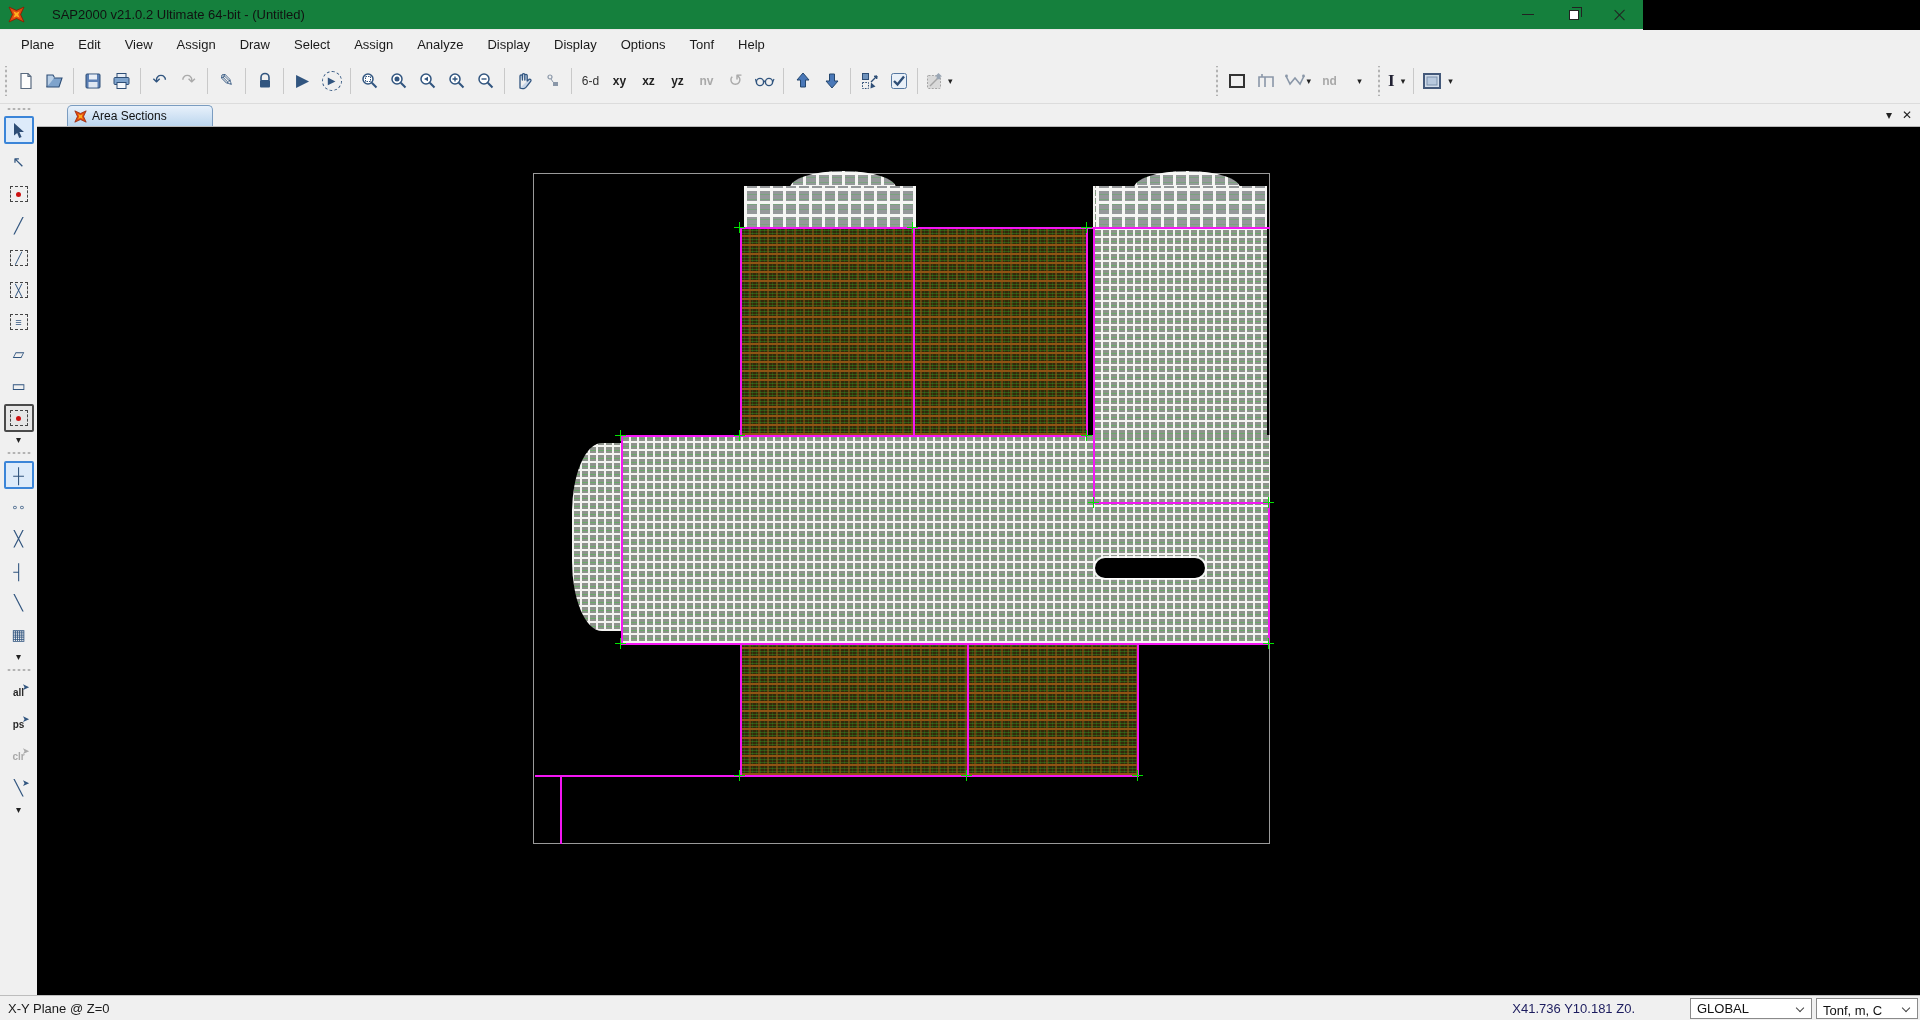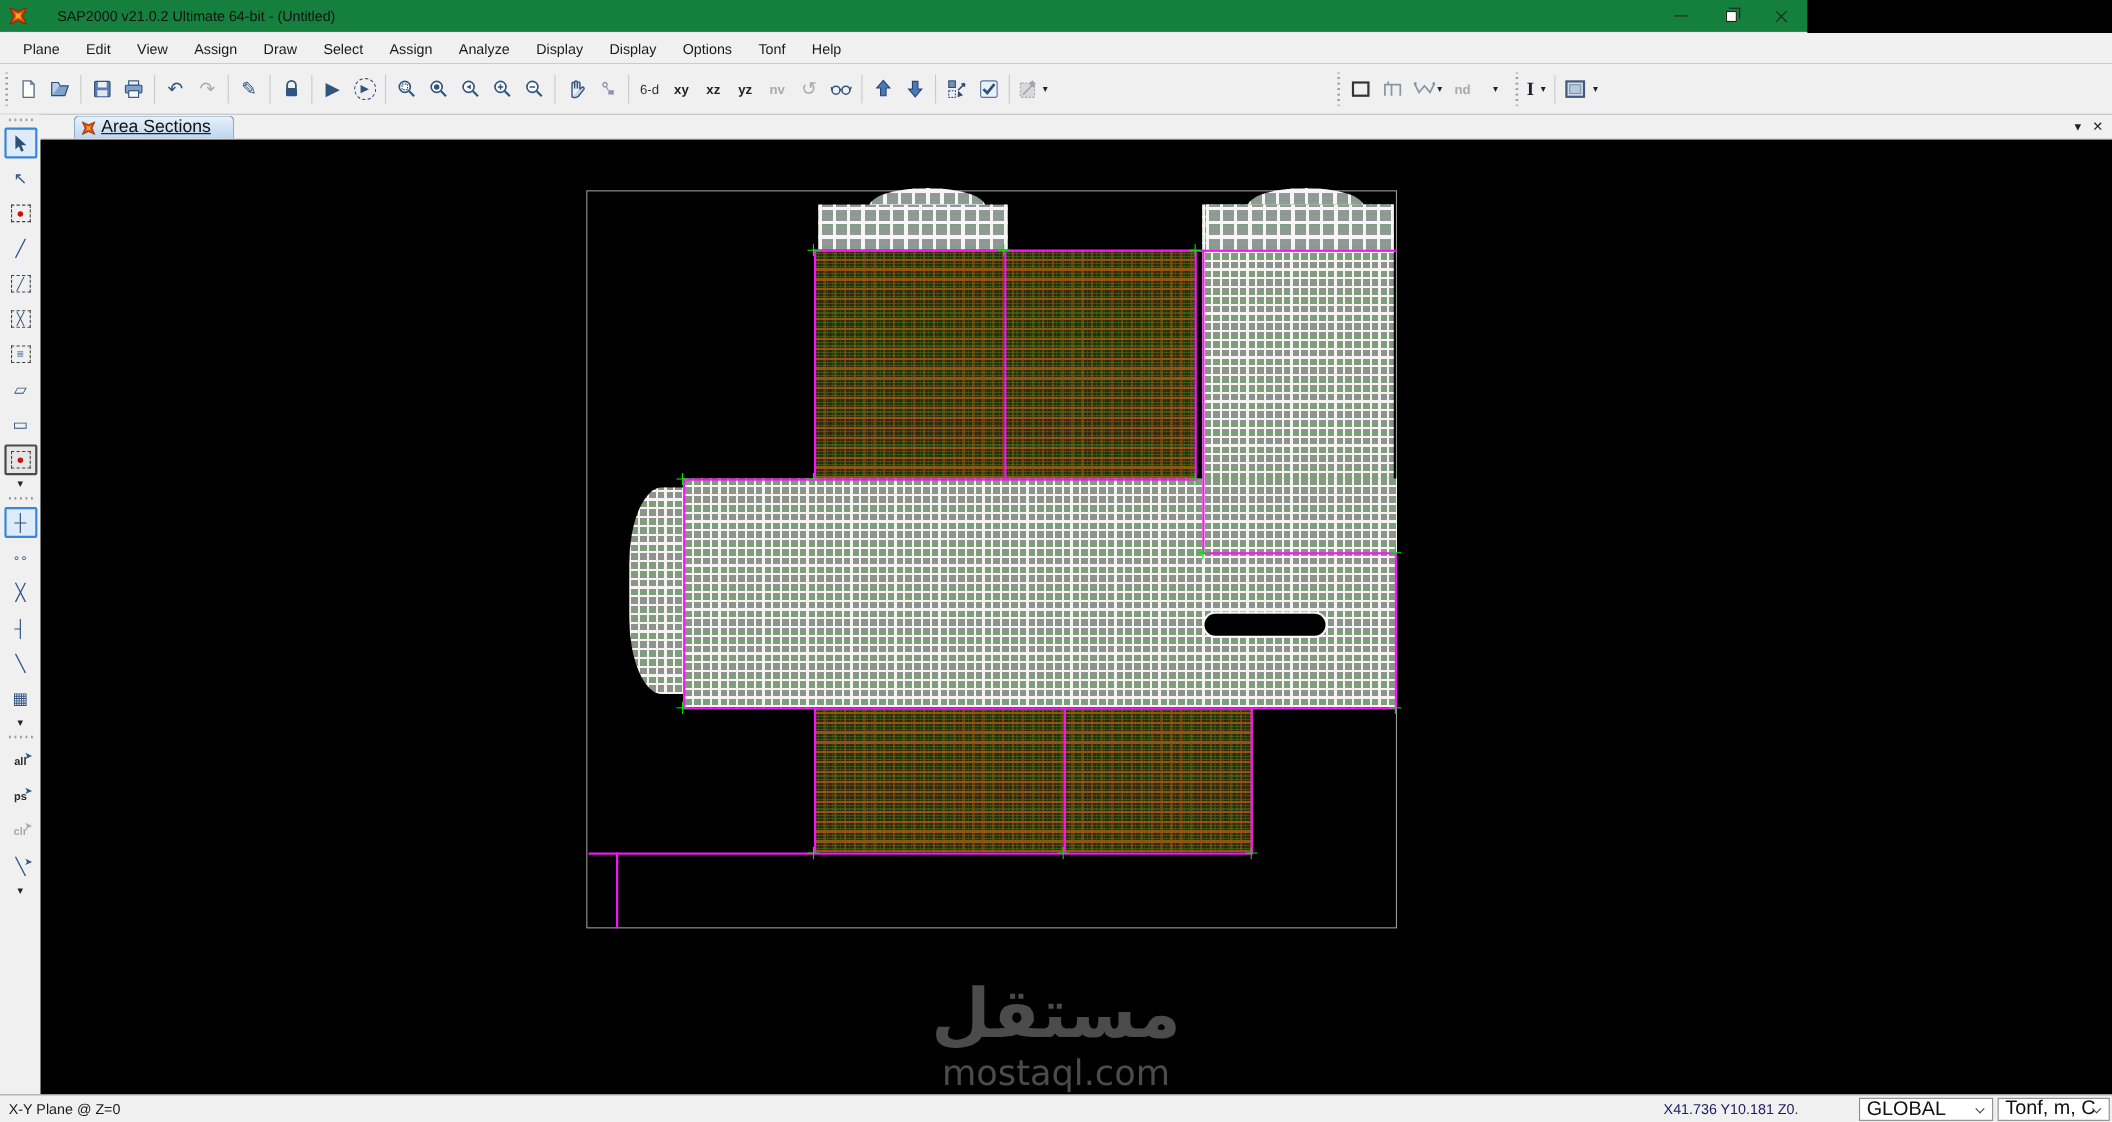--- a/index.html
+++ b/index.html
@@ -45,21 +45,21 @@
   .tbtn-combo { display:flex; align-items:center; padding:0 3px; height:27px; border:1px solid transparent; }
   .serif-I { font-family:"Liberation Serif", serif; font-weight:bold; font-size:17px; color:#223; }
 
   
   .tabbar { position:absolute; left:0; top:104px; width:1920px; height:23px; background:#f0f0f0;
     border-bottom:1px solid #b9b9b9; display:flex; align-items:flex-end; }
   .tab { margin-left:67px; height:21px; width:146px; display:flex; align-items:center;
     background:linear-gradient(#e8f1fb,#bcd6ee); border:1px solid #7a9cc0; border-bottom:none;
     border-radius:5px 5px 0 0; padding:0 6px; }
   .tab-icon { width:13px; height:13px; margin-right:5px; }
-  .tab-label { font-size:16px; color:#111;text-decoration:underline; }
+  .tab-label { font-size:12px; color:#111; }
   .tabbar-controls { margin-left:auto; display:flex; align-items:center; height:23px; padding-right:8px; gap:10px; }
   .tabbar-controls span { font-size:12px; color:#222; cursor:default; }
 
   
   .sidebar { position:absolute; left:0; top:104px; width:37px; height:891px; background:#f0f0f0;
     display:flex; flex-direction:column; align-items:center; }
   .hgrip { width:26px; height:5px; margin:2px 0 3px 0;
     background-image:radial-gradient(circle,#9a9a9a 1px,transparent 1.2px);
     background-size:5px 4px; background-repeat:repeat-x; background-position:center; }
   .sbtn { width:30px; height:28px; margin:2px 0; display:flex; align-items:center; justify-content:center;
@@ -110,21 +110,21 @@
   .watermark { text-align:center; color:#4b4b4b; }
   .wm-ar { font-family:"DejaVu Sans", sans-serif; font-size:62px; font-weight:bold; line-height:70px; }
   .wm-en { font-family:"DejaVu Sans", sans-serif; font-size:32px; line-height:36px; }
 
   
   .statusbar { position:absolute; left:0; top:995px; width:1920px; height:25px; background:#f0f0f0;
     border-top:1px solid #bdbdbd; display:flex; align-items:center; font-size:13px; }
   .status-left { color:#1a1a1a; padding-left:8px; }
   .status-coords { margin-left:auto; color:#1c1c5e; }
   .dropdown { height:21px; background:#fff; border:1px solid #8a8a8a; display:flex; align-items:center;
-    padding:0 6px; font-size:18px; color:#111; position:relative; }
+    padding:0 6px; font-size:13px; color:#111; position:relative; }
   .dd-globalsys { width:122px; margin-left:55px; }
   .dd-units { width:102px; margin-left:4px; margin-right:2px;align-items:flex-end; }
   .chev { position:absolute; right:8px; top:6px; width:6px; height:6px;
     border-right:1.4px solid #444; border-bottom:1.4px solid #444; transform:rotate(45deg); }
 </style>
 </head>
 <body>
 
 <div class="titlebar">
   <svg class="app-icon" viewBox="0 0 16 16">
@@ -517,24 +517,20 @@
   <div class="abs handle" style="left:697px;top:303px;"></div>
   <div class="abs handle" style="left:1044px;top:303px;"></div>
   <div class="abs handle" style="left:1051px;top:370px;"></div>
   <div class="abs handle" style="left:1226px;top:370px;"></div>
   <div class="abs handle" style="left:578px;top:511px;"></div>
   <div class="abs handle" style="left:1226px;top:511px;"></div>
   <div class="abs handle" style="left:697px;top:643px;"></div>
   <div class="abs handle" style="left:924px;top:643px;"></div>
   <div class="abs handle" style="left:1095px;top:643px;"></div>
 
-  <div class="abs watermark" style="left:773px;top:760px;width:300px;">
-    <div class="wm-ar">مستقل</div>
-    <div class="wm-en">mostaql.com</div>
-  </div>
 </div>
 
 <div class="statusbar">
   <span class="status-left">X-Y Plane @ Z=0</span>
   <span class="status-coords">X41.736  Y10.181  Z0.</span>
   <div class="dropdown dd-globalsys">
     <span>GLOBAL</span>
     <span class="chev"></span>
   </div>
   <div class="dropdown dd-units">

